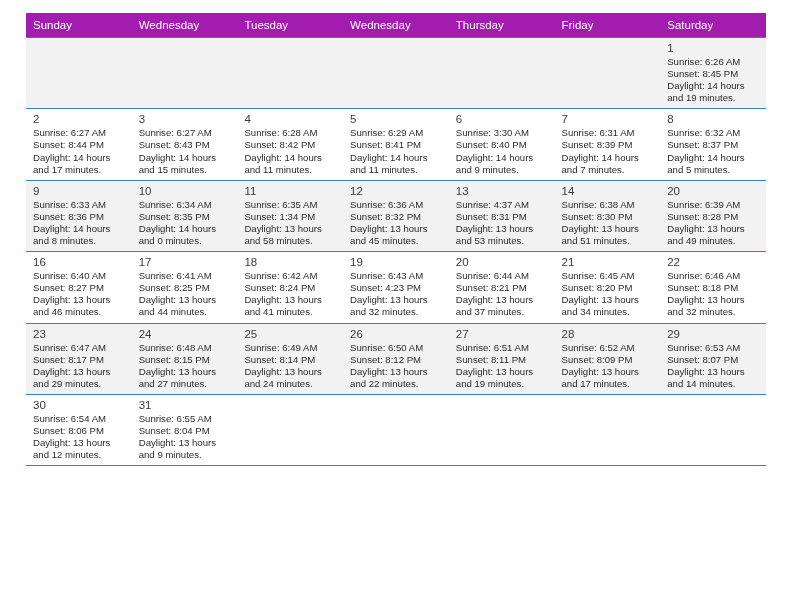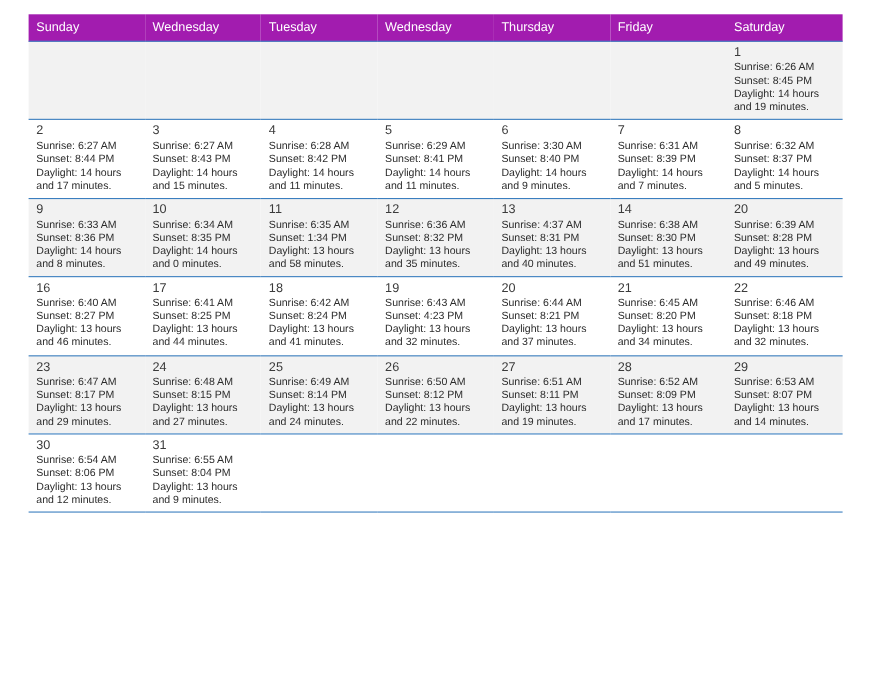--- a/index.html
+++ b/index.html
@@ -294,30 +294,30 @@
               <div class="detail">Daylight: 13 hours</div>
               <div class="detail">and 58 minutes.</div>
             </div>
           </td>
           <td>
             <div class="cell-inner">
               <div class="daynum">12</div>
               <div class="detail">Sunrise: 6:36 AM</div>
               <div class="detail">Sunset: 8:32 PM</div>
               <div class="detail">Daylight: 13 hours</div>
-              <div class="detail">and 35 minutes.</div>
+              <div class="detail">and 45 minutes.</div>
             </div>
           </td>
           <td>
             <div class="cell-inner">
               <div class="daynum">13</div>
               <div class="detail">Sunrise: 4:37 AM</div>
               <div class="detail">Sunset: 8:31 PM</div>
               <div class="detail">Daylight: 13 hours</div>
-              <div class="detail">and 40 minutes.</div>
+              <div class="detail">and 53 minutes.</div>
             </div>
           </td>
           <td>
             <div class="cell-inner">
               <div class="daynum">14</div>
               <div class="detail">Sunrise: 6:38 AM</div>
               <div class="detail">Sunset: 8:30 PM</div>
               <div class="detail">Daylight: 13 hours</div>
               <div class="detail">and 51 minutes.</div>
             </div>

